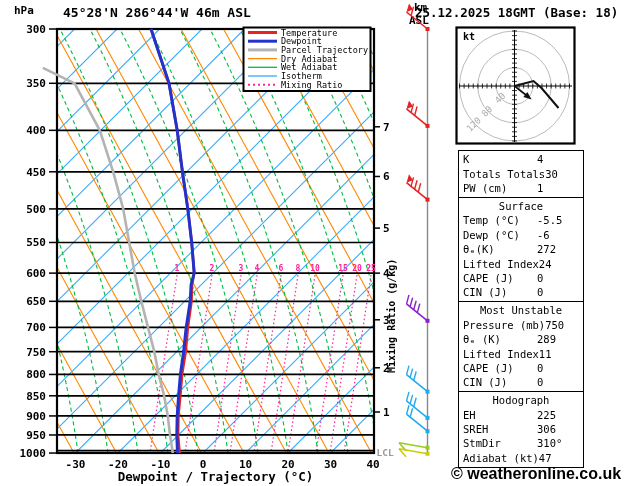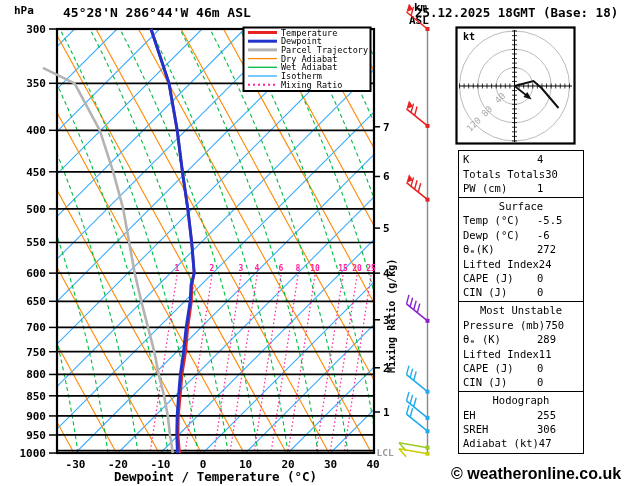--- a/index.html
+++ b/index.html
@@ -286,21 +286,21 @@
           <line x1="399" y1="442.7161984468957" x2="406" y2="450.7161984468957" stroke="#99cc22" stroke-width="1.6"></line>
         </g>
         <g>
           <rect x="425.5" y="451.7429182213881" width="4" height="4" fill="#cccc00"></rect>
           <line x1="427.5" y1="453.7429182213881" x2="399" y2="448.7429182213881" stroke="#cccc00" stroke-width="1.6"></line>
           <line x1="399" y1="448.7429182213881" x2="406" y2="456.7429182213881" stroke="#cccc00" stroke-width="1.6"></line>
         </g>
       </g>
     </svg>
 
-  <div class="abs" id="xaxis-title">Dewpoint / Temperature (°C)</div>
+  <div class="abs" id="xaxis-title">Dewpoint / Trajectory (°C)</div>
   <div class="abs" id="mix-label">Mixing Ratio (g/kg)</div>
 
   <svg id="hodo" class="abs" style="left:455px;top:26px;" width="122" height="120">
       <rect x="1.5" y="1.5" width="118" height="116" fill="#fff" stroke="#000" stroke-width="2.2"></rect>
       <defs>
         <clipPath id="hclip">
           <rect x="3" y="3" width="115" height="113"></rect>
         </clipPath>
       </defs>
       <g clip-path="url(#hclip)">
@@ -429,27 +429,31 @@
         </div>
         <div class="prow">
           <span class="lab">CIN (J)</span>
           <span class="val">0</span>
         </div>
       </div>
       <div class="pbox">
         <div class="phead">Hodograph</div>
         <div class="prow">
           <span class="lab">EH</span>
-          <span class="val">255</span>
+          <span class="val">225</span>
         </div>
         <div class="prow">
           <span class="lab">SREH</span>
           <span class="val">306</span>
         </div>
         <div class="prow">
+          <span class="lab">StmDir</span>
+          <span class="val">310°</span>
+        </div>
+        <div class="prow">
           <span class="lab">Adiabat (kt)</span>
           <span class="val">47</span>
         </div>
       </div>
     </div>
 
   <div class="abs" id="footer">© weatheronline.co.uk</div>
 </div>
 
 </body></html>

